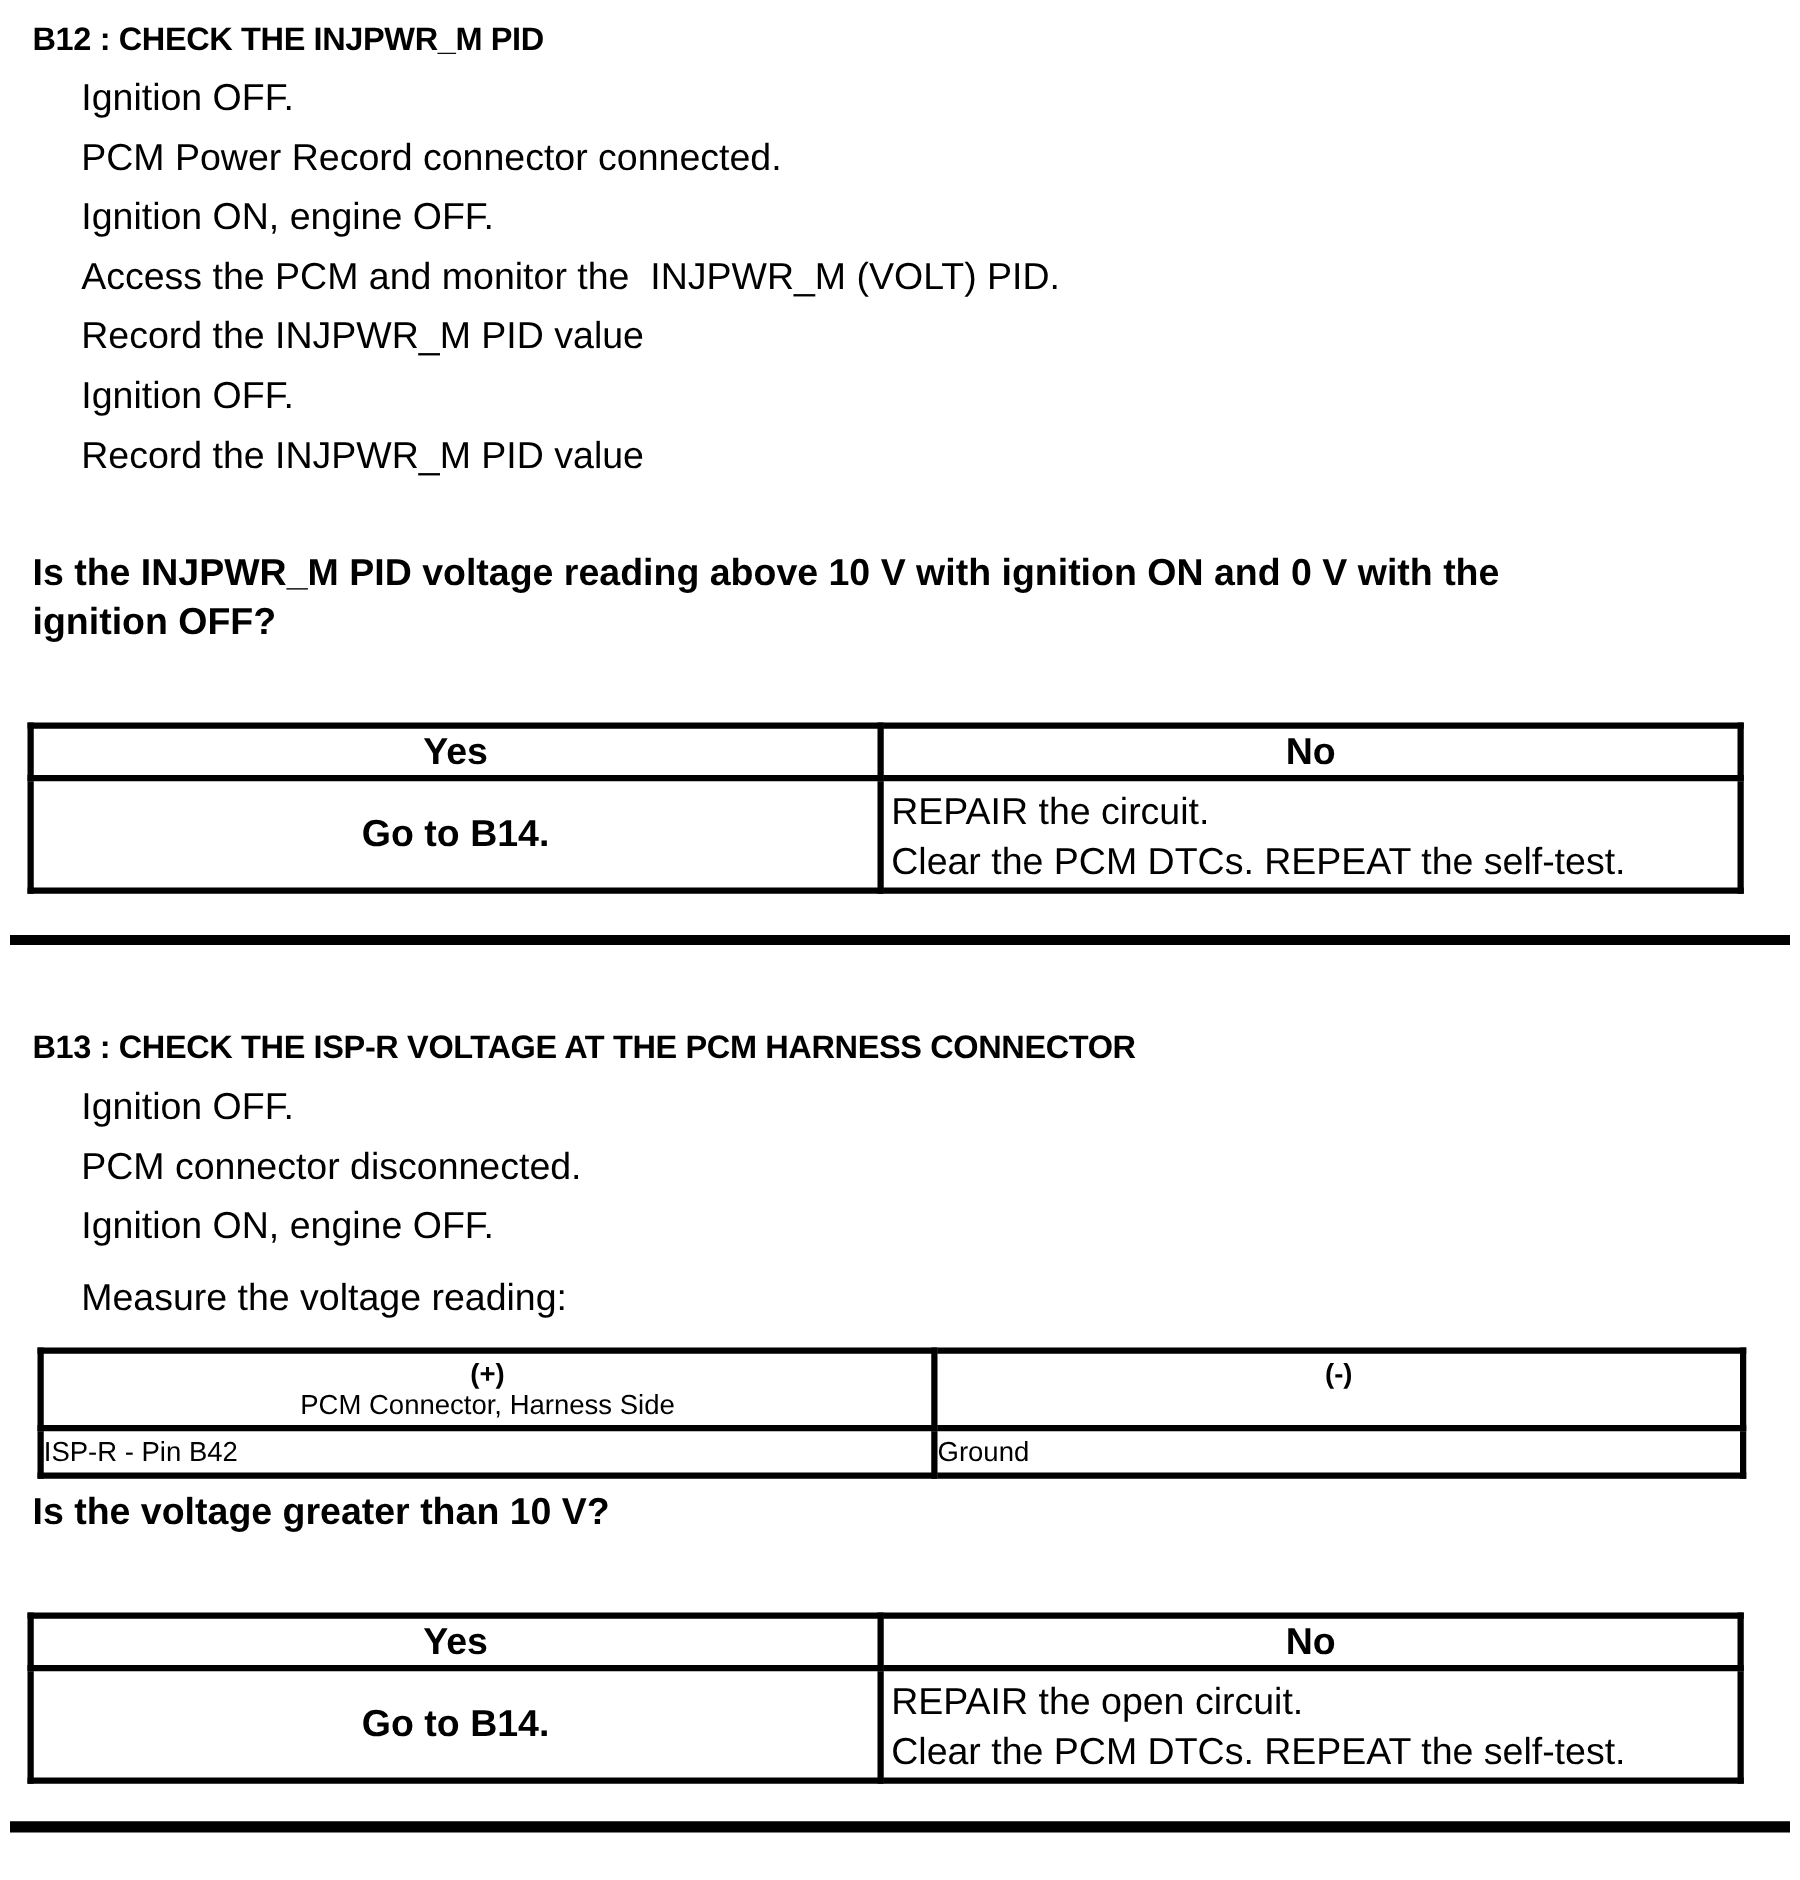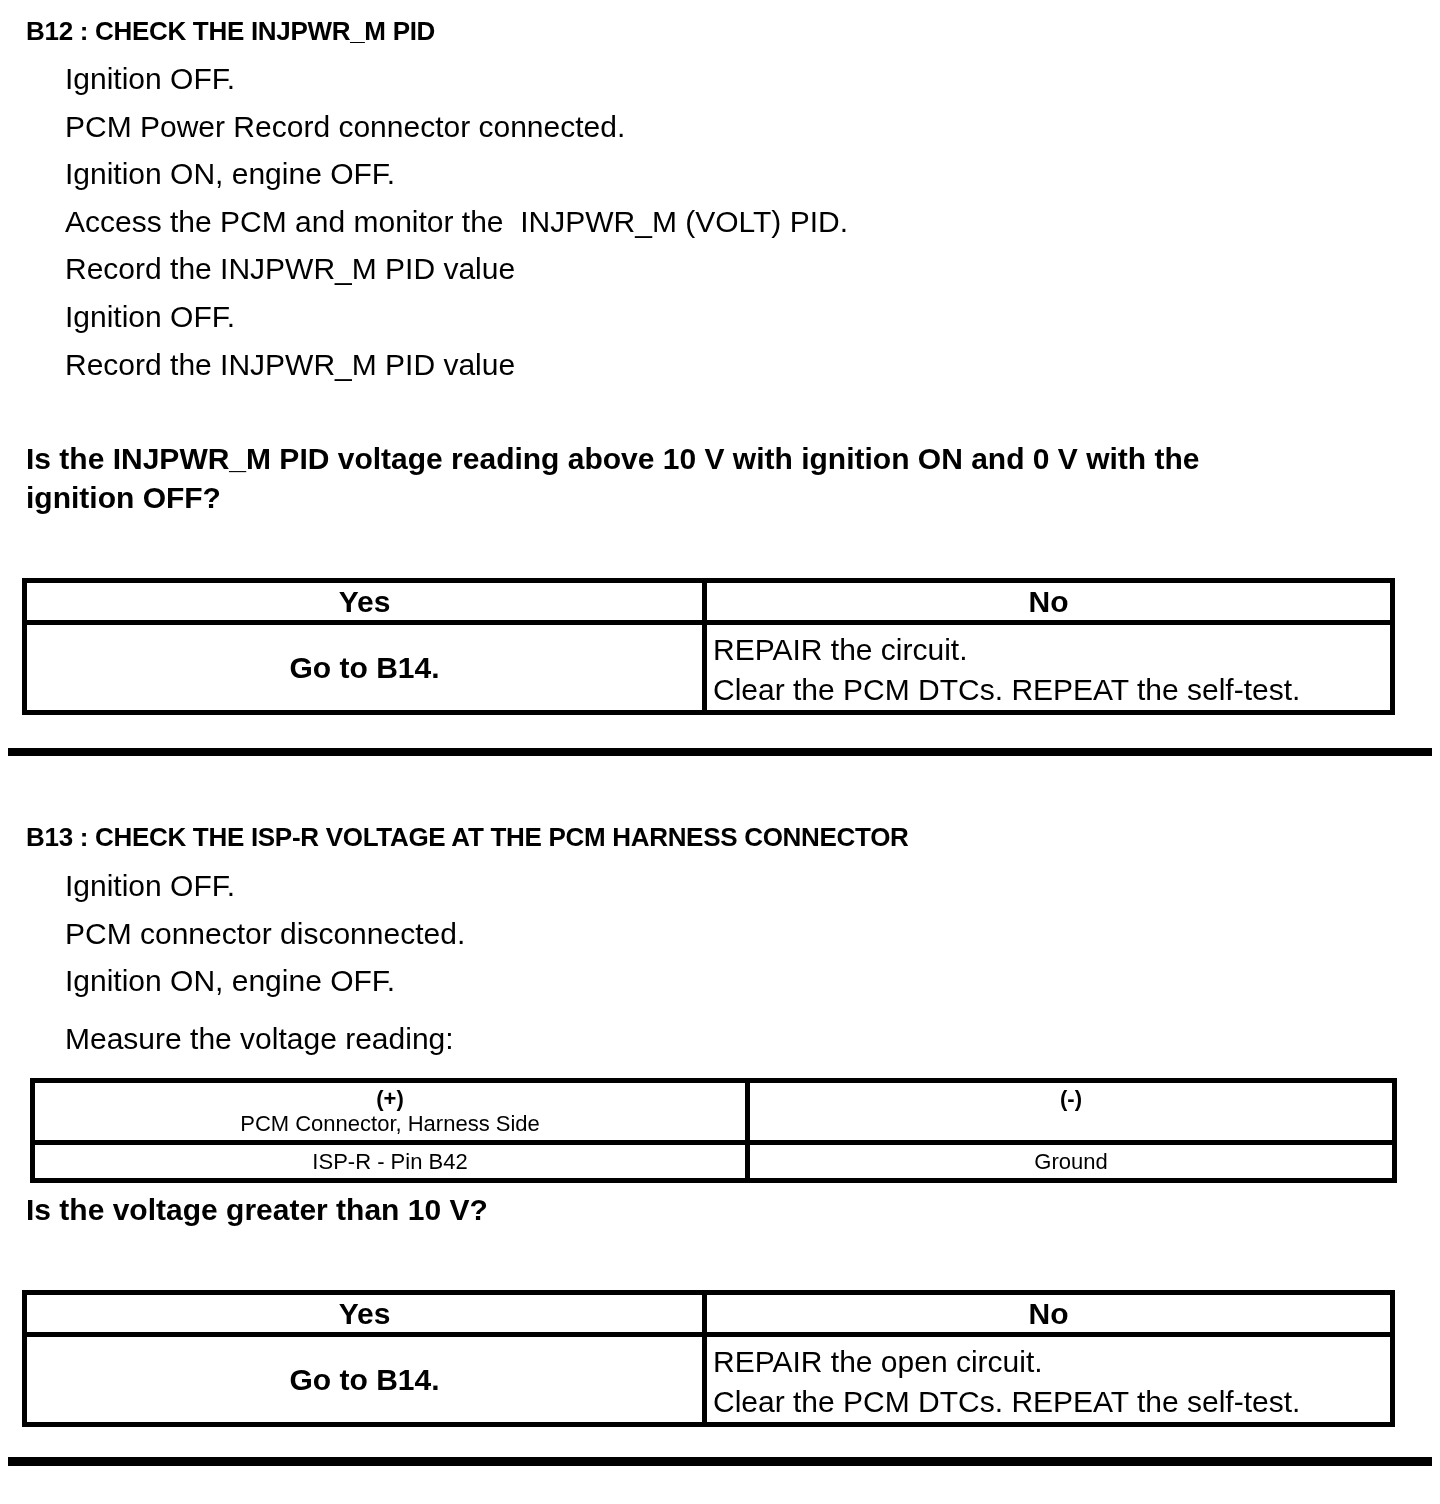--- a/index.html
+++ b/index.html
@@ -46,21 +46,21 @@
     vertical-align: top; font-size: 30px; line-height: 40px;
     padding: 5px 0 0 6px; text-align: left;
   }
   .no-line { white-space: nowrap; }
 
   .measure-table th {
     font-weight: normal; font-size: 22px; text-align: center;
     vertical-align: top; height: 62px; padding-top: 4px; line-height: 26px;
   }
   .measure-table td {
-    font-size: 22px; text-align: center; vertical-align: middle;
+    font-size: 22px; vertical-align: middle;
     height: 38px; padding: 0; line-height: 24px;
   }
   .sign-line { font-weight: bold; font-size: 22px; line-height: 24px; }
   .sub-line { font-weight: normal; font-size: 22px; line-height: 26px; }
 
   .divider { position: absolute; left: 8px; width: 1424px; background: #000; }
   #divider-1 { top: 748px; height: 8px; }
   #divider-2 { top: 1457px; height: 9px; }
 </style>
 </head>

